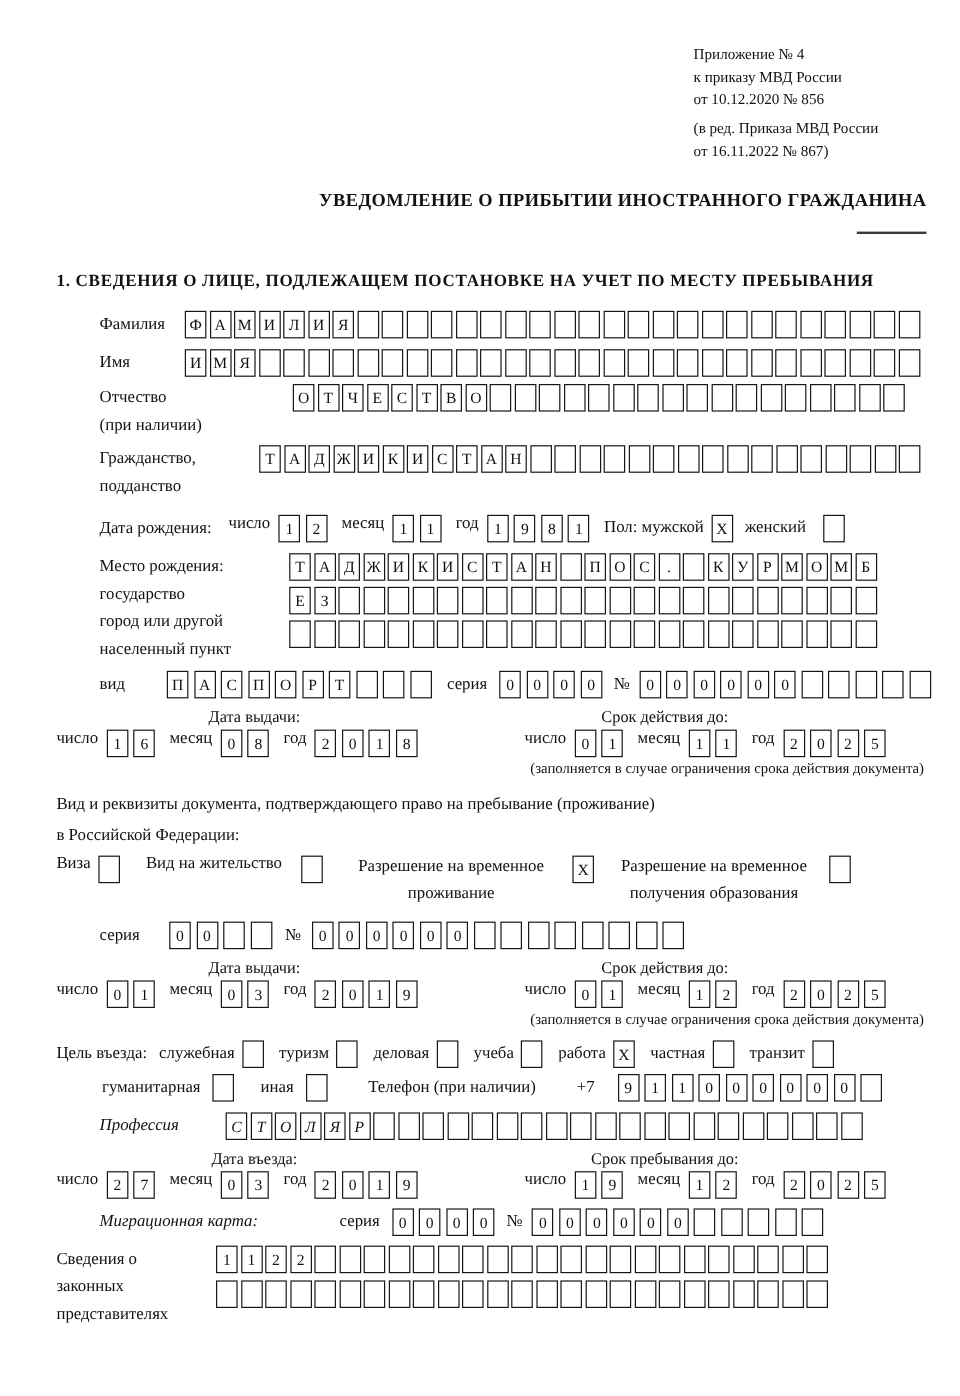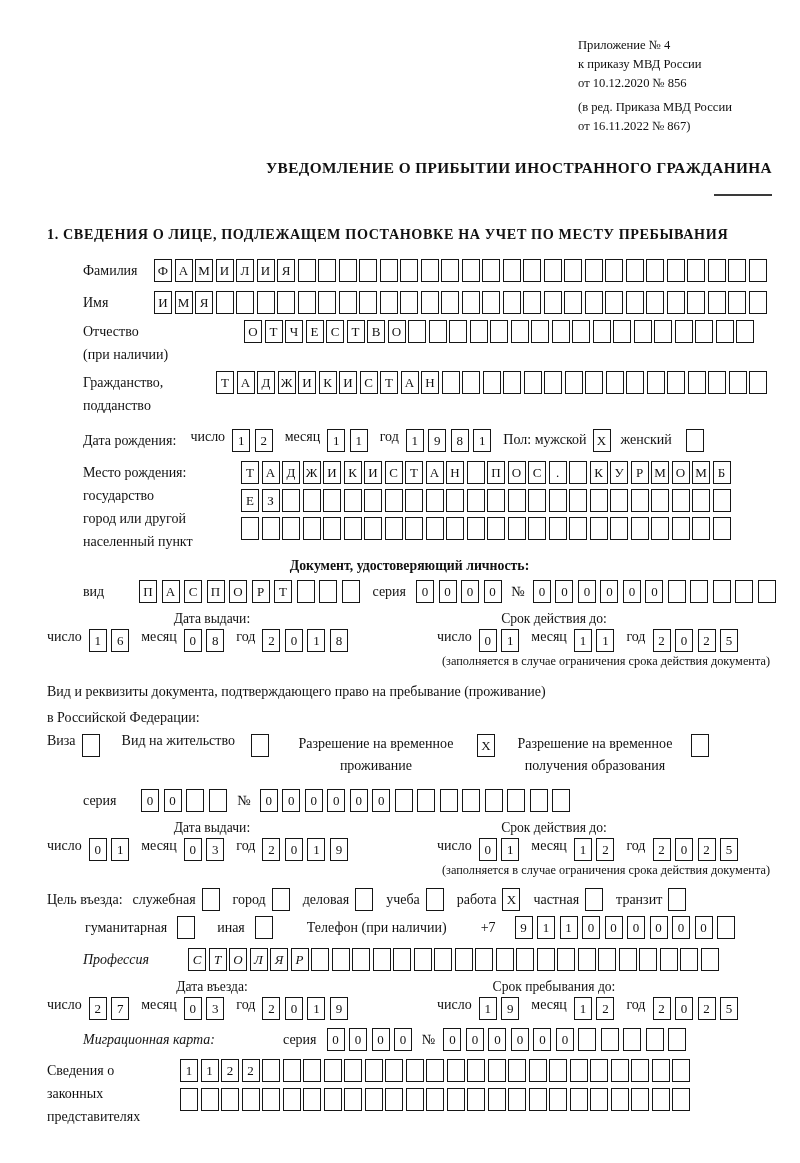--- a/index.html
+++ b/index.html
@@ -348,21 +348,20 @@
           <span class="cell"></span>
           <span class="cell"></span>
           <span class="cell"></span>
           <span class="cell"></span>
           <span class="cell"></span>
           <span class="cell"></span>
         </div>
     </span>
   </div>
 
-  <div style="text-align:center;font-weight:bold;font-size:13.8px;margin-top:5px;">Документ, удостоверяющий личность:</div>
 
   <div class="frow">
     <span class="flabel w56">вид</span>
     <span class="cells sp">
         <span class="cell">П</span>
         <span class="cell">А</span>
         <span class="cell">С</span>
         <span class="cell">П</span>
         <span class="cell">О</span>
         <span class="cell">Р</span>
@@ -542,21 +541,21 @@
     </span>
   </div>
   <div class="note">(заполняется в случае ограничения срока действия документа)</div>
 
   <div class="purrow">
     <span>Цель въезда:</span>
     <span class="plbl first">служебная</span>
     <span class="cells">
         <span class="cell"></span>
       </span>
-    <span class="plbl">город</span>
+    <span class="plbl">туризм</span>
     <span class="cells">
         <span class="cell"></span>
       </span>
     <span class="plbl">деловая</span>
     <span class="cells">
         <span class="cell"></span>
       </span>
     <span class="plbl">учеба</span>
     <span class="cells">
         <span class="cell"></span>

